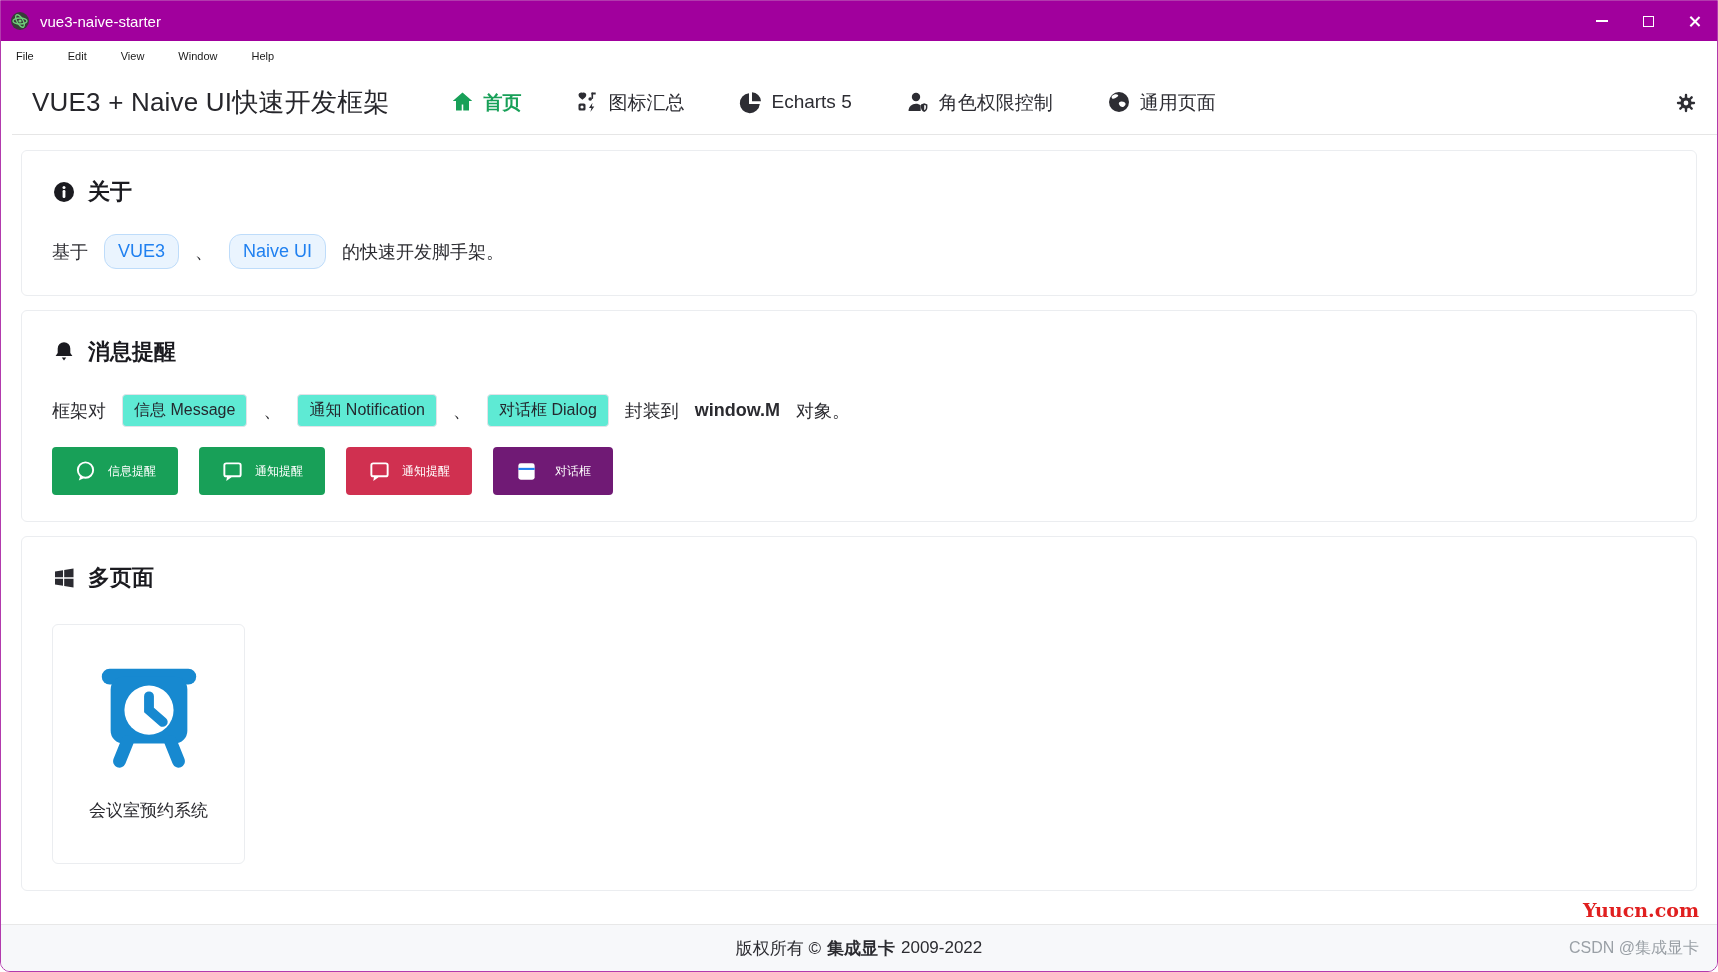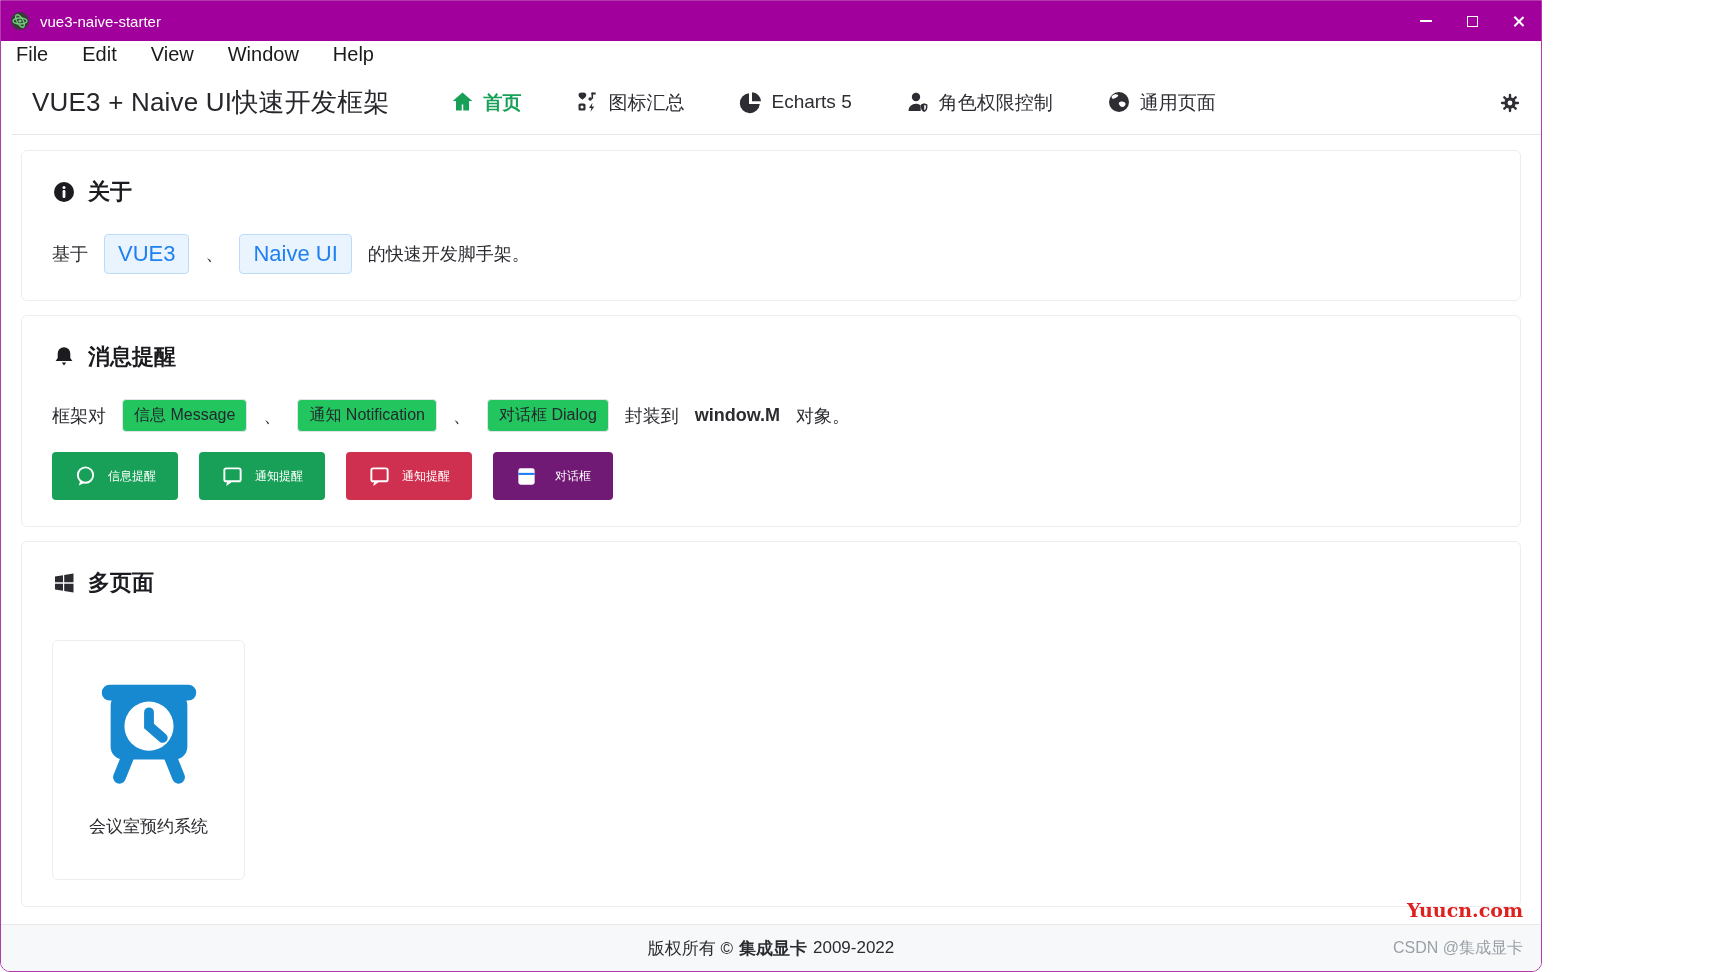--- a/index.html
+++ b/index.html
@@ -1,64 +1,64 @@
 <!DOCTYPE html>
 <html><head>
 <meta charset="utf-8">
 <style>
   * { margin:0; padding:0; box-sizing:border-box; }
   html,body { width:1718px; height:972px; background:#fff; font-family:"Liberation Sans", sans-serif; }
-  .window { width:1542px; height:972px; border:1px solid #b23aad; border-radius:0 0 10px 10px; overflow:hidden; position:relative; display:flex; flex-direction:column; background:#fff; }
+  .window { width:1718px; height:972px; border:1px solid #b23aad; border-radius:0 0 10px 10px; overflow:hidden; position:relative; display:flex; flex-direction:column; background:#fff; }
 
   
   .titlebar { height:40px; background:#a1009d; display:flex; align-items:center; color:#fff; flex:0 0 auto; }
   .titlebar .app-icon { width:20px; height:20px; margin:0 10px 0 9px; }
   .titlebar .title-text { font-size:15px; color:#fff; }
   .win-controls { margin-left:auto; display:flex; height:100%; }
   .win-btn { width:46px; height:100%; display:flex; align-items:center; justify-content:center; cursor:pointer; }
   .glyph-min { width:12px; height:2px; background:#fff; }
   .glyph-max { width:11px; height:11px; border:1.5px solid #fff; }
   .glyph-close { position:relative; width:13px; height:13px; }
   .glyph-close::before, .glyph-close::after { content:""; position:absolute; left:6px; top:0; width:1.6px; height:13px; background:#fff; }
   .glyph-close::before { transform:rotate(45deg); }
   .glyph-close::after { transform:rotate(-45deg); }
 
   
-  .menubar { height:30px; background:#fff; display:flex; padding-left:11px; gap:26px; font-size:20px; color:#1a1a1a; flex:0 0 auto; }
+  .menubar { height:30px; background:#fff; display:flex; align-items:center; padding-left:11px; gap:26px; font-size:11px; color:#1a1a1a; flex:0 0 auto; }
   .menu-item { cursor:default; padding:2px 4px; }
 
   
   .header { height:64px; border-bottom:1px solid #e6e6e6; display:flex; align-items:center; padding:0 20px; flex:0 0 auto;margin-left:11px; }
   .header-title { font-size:26px; font-weight:500; color:#26262b; letter-spacing:0.2px; }
   .nav { display:flex; align-items:center; gap:54px; margin-left:62px; }
   .nav-item { display:flex; align-items:flex-start; gap:9px; font-size:19px; color:#2d2d33; cursor:pointer; }
   .nav-item.active { color:#18a058; font-weight:600; }
   .nav-item svg { display:block; }
   .header-gear { margin-left:auto; cursor:pointer; display:flex; align-items:center; }
 
   
   .content { flex:1 1 auto; overflow:hidden; }
   .card { border:1px solid #ebedf0; border-radius:6px; background:#fff; margin:14px 20px 0; padding:26px 30px; }
   .card:first-child { margin-top:15px;text-align:center; }
   .card-heading { display:flex; align-items:center; gap:12px; font-size:22px; font-weight:600; color:#1b1b20; }
   .card-heading svg { display:block; }
   .card-text { margin-top:27px; font-size:18px; color:#2b2b30; display:flex; align-items:center; flex-wrap:wrap; gap:16px; }
-  .link-chip { color:#2080f0; background:#eaf4fe; border:1px solid #bedcfa; padding:6px 13px; border-radius:4px; font-size:22px; cursor:pointer; }
-  .kbd-chip { color:#24292f; background:#22c55e; border:1px solid #e2e3e8; padding:5px 11px; border-radius:4px; font-size:16px; }
+  .link-chip { color:#2080f0; background:#eaf4fe; border:1px solid #bedcfa; padding:6px 13px; border-radius:12px; font-size:18px; cursor:pointer; }
+  .kbd-chip { color:#24292f; background:#5eead4; border:1px solid #e2e3e8; padding:5px 11px; border-radius:4px; font-size:16px; }
   .sep { color:#2b2b30; }
   .bold { font-weight:700; }
 
   .btn-row { margin-top:20px; display:flex; gap:21px; }
   .btn { display:inline-flex; align-items:center; gap:11px; border:none; border-radius:4px; color:#fff; font-size:12px; padding:0 22px; height:48px; cursor:pointer; font-family:inherit; }
   .btn svg { display:block; }
   .btn-green { background:#18a058; }
   .btn-red { background:#d03050; }
   .btn-blue { background:#701a75;gap:17px; }
 
-  .tile { width:193px; height:240px; margin-top:42px; border:1px solid #ebedf0; border-radius:6px; text-align:center; padding-top:32px; cursor:pointer; }
+  .tile { width:193px; height:240px; margin-top:31px; border:1px solid #ebedf0; border-radius:6px; text-align:center; padding-top:32px; cursor:pointer; }
   .tile-label { margin-top:20px; font-size:17px; color:#2b2b30; }
 
   
   .footer { flex:0 0 auto; height:47px; background:#f7f8fa; border-top:1px solid #e8e8e8; display:flex; align-items:center; justify-content:center; font-size:17px; color:#2b2b30; gap:6px; }
 
   .wm-site { position:absolute; right:18px; bottom:50px; font-family:"DejaVu Serif", serif; font-weight:700; font-size:19px; color:#e01f1f; }
   .wm-csdn { position:absolute; right:18px; bottom:12px; font-size:16px; color:#9aa0a6; }
 </style>
 </head>
 <body>

